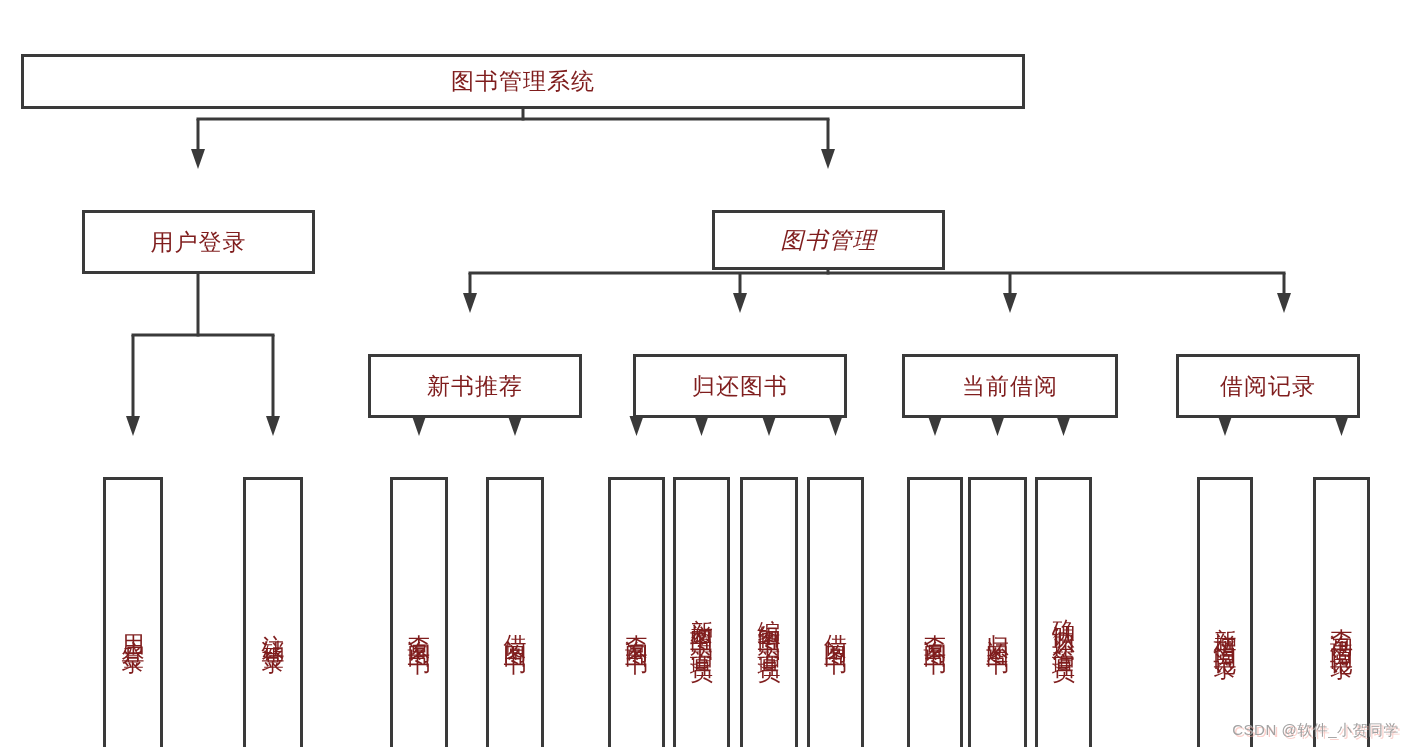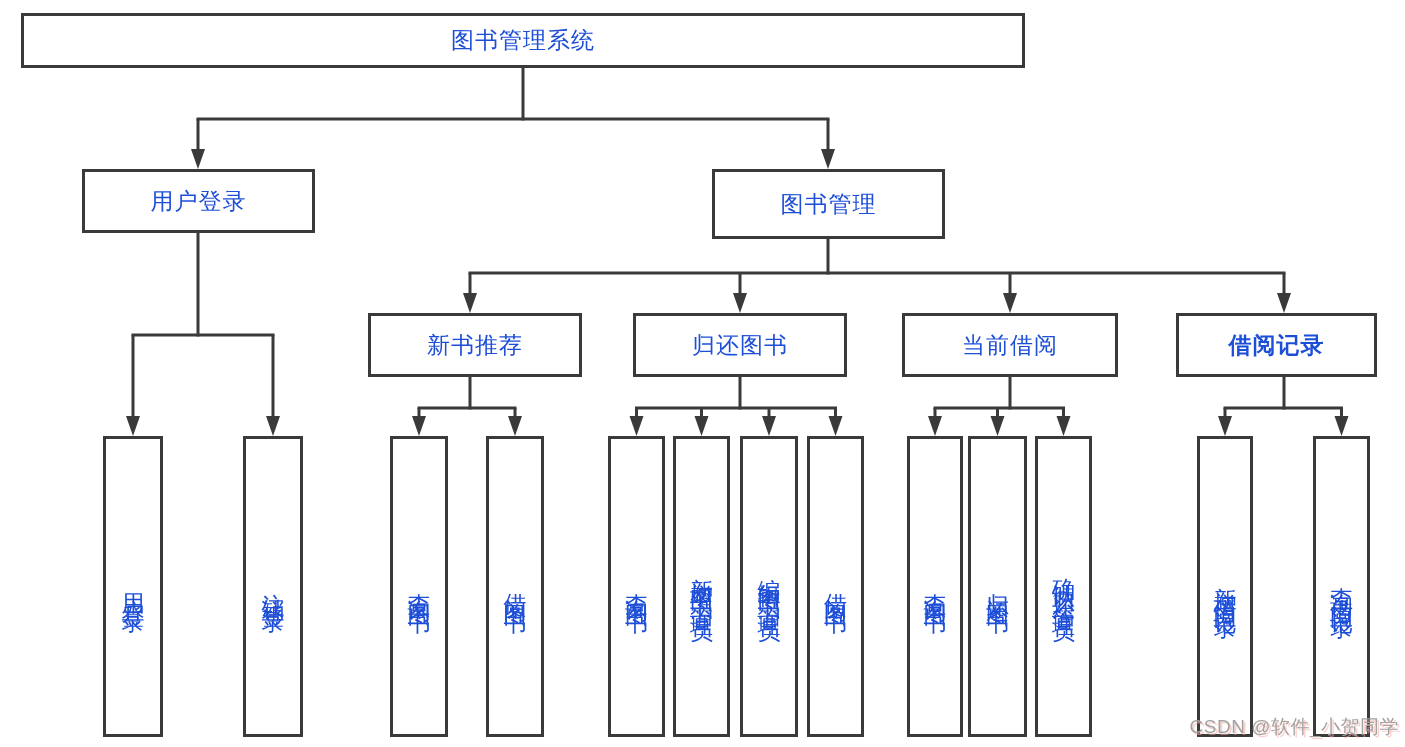--- a/index.html
+++ b/index.html
@@ -8,30 +8,31 @@
   .canvas {
     position:relative; width:1405px; height:747px;
     background:#ffffff; overflow:hidden;
   }
   .connectors { position:absolute; left:0; top:0; width:1405px; height:747px; }
   .connectors line { stroke:#3a3a3a; stroke-width:3; }
   .connectors polygon { fill:#3a3a3a; }
   .node {
     position:absolute; border:3px solid #3a3a3a; background:#ffffff;
     display:flex; align-items:center; justify-content:center;
-    color:#1d4ed8;
+    color:#7f1d1d;
+    margin-top:41px;
   }
   .h { font-size:23px; letter-spacing:1px; white-space:nowrap; }
   .v {
     writing-mode:vertical-rl; font-size:23px; letter-spacing:6px;
     line-height:1; white-space:nowrap;
   }
   .watermark {
     position:absolute; right:6px; bottom:7px;
-    font-size:19px; letter-spacing:0.5px; color:#a2a2a2;
+    font-size:15px; letter-spacing:0.5px; color:#a2a2a2;
     text-shadow:2px 2px 0 rgba(248,170,160,0.55);
     white-space:nowrap;
   }
 </style>
 </head>
 <body>
 
 <div class="canvas">
 
   <svg class="connectors" viewBox="0 0 1405 747" xmlns="http://www.w3.org/2000/svg">
@@ -92,26 +93,26 @@
     <line x1="1223.5" y1="408" x2="1343" y2="408"></line>
     <line x1="1225" y1="408" x2="1225" y2="417"></line>
     <polygon points="1218,416 1232,416 1225,436"></polygon>
     <line x1="1341.5" y1="408" x2="1341.5" y2="417"></line>
     <polygon points="1334.5,416 1348.5,416 1341.5,436"></polygon>
   </svg>
 
   <div class="node h" style="left:21px; top:13px; width:1004px; height:55px;">图书管理系统</div>
 
   <div class="node h" style="left:82px; top:169px; width:233px; height:64px;">用户登录</div>
-  <div class="node h" style="left:712px; top:169px; width:233px; height:70px;">图书管理</div>
+  <div class="node h" style="left:712px; top:169px; width:233px; height:60px;font-style:italic;">图书管理</div>
 
   <div class="node h" style="left:368px; top:313px; width:214px; height:64px;">新书推荐</div>
   <div class="node h" style="left:633px; top:313px; width:214px; height:64px;">归还图书</div>
   <div class="node h" style="left:902px; top:313px; width:216px; height:64px;">当前借阅</div>
-  <div class="node h" style="left:1176px; top:313px; width:201px; height:64px;font-weight:bold;">借阅记录</div>
+  <div class="node h" style="left:1176px; top:313px; width:184px; height:64px;">借阅记录</div>
 
   <div class="node v" style="left:103px; top:436px; width:60px; height:301px;">用户登录</div>
   <div class="node v" style="left:243px; top:436px; width:60px; height:301px;">注销登录</div>
 
   <div class="node v" style="left:390px; top:436px; width:58px; height:301px;">查询图书</div>
   <div class="node v" style="left:486px; top:436px; width:58px; height:301px;">借阅图书</div>
 
   <div class="node v" style="left:608px; top:436px; width:57px; height:301px;">查询图书</div>
   <div class="node v" style="left:673px; top:436px; width:57px; height:301px;">新增图书（管理员）</div>
   <div class="node v" style="left:740px; top:436px; width:58px; height:301px;">编辑图书（管理员）</div>

